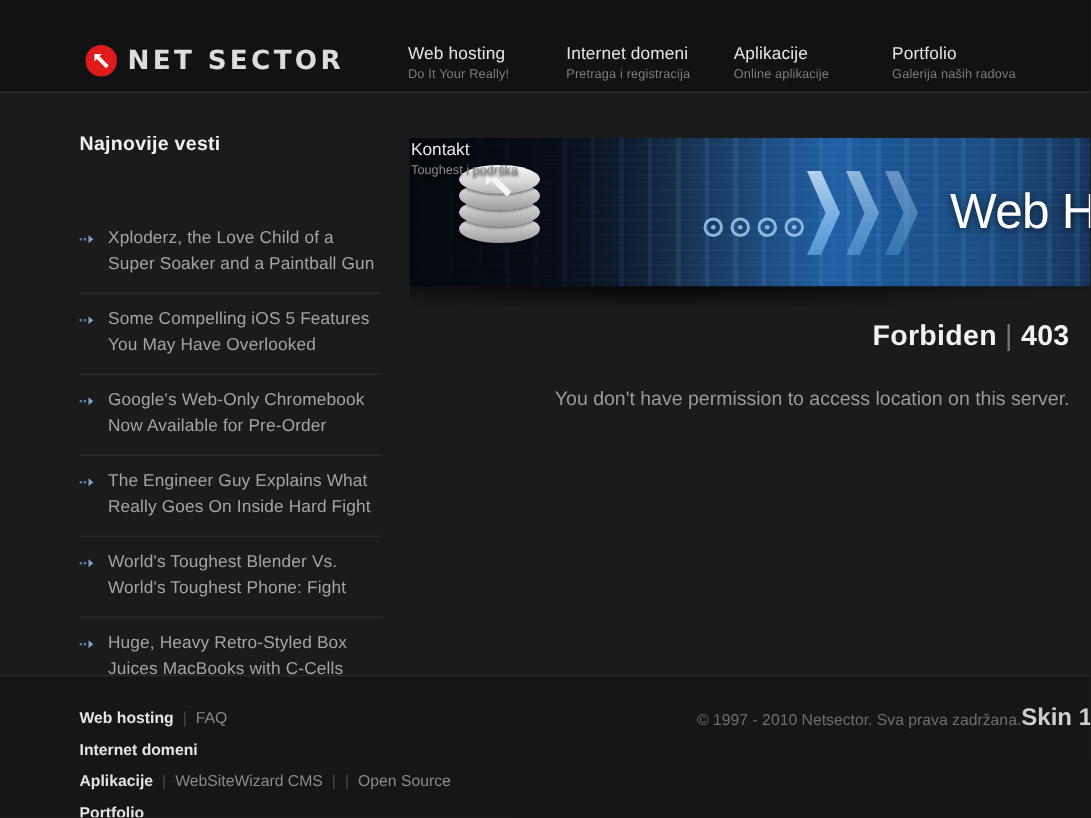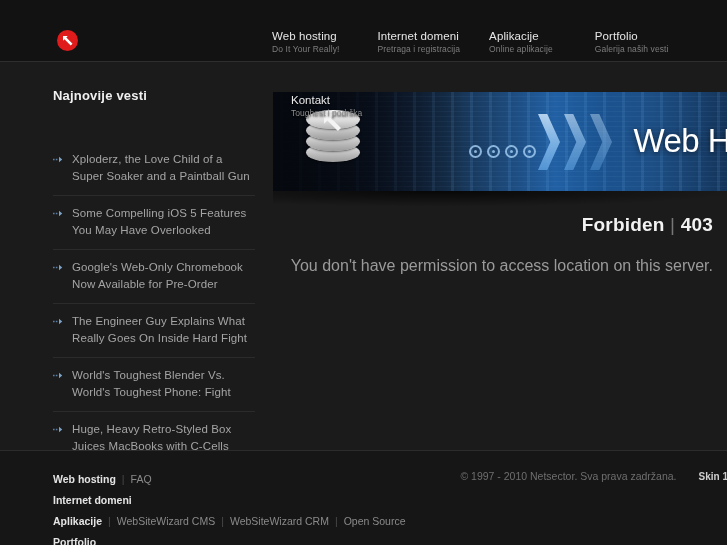--- a/index.html
+++ b/index.html
@@ -84,21 +84,20 @@
   }
 
   
   #nav-kontakt {
     position: absolute;
     left: 274px; top: 93px;
     z-index: 5;
     white-space: nowrap;
     cursor: pointer;
     text-shadow: 0 1px 2px rgba(0,0,0,.85);
-    margin-left: 17px;
   }
   #nav-kontakt .nav-title {
     display: block;
     color: #e9e9e9;
     font-size: 11.5px;
     line-height: 14px;
   }
   #nav-kontakt .nav-sub {
     display: block;
     color: #8d8d8d;
@@ -271,21 +270,21 @@
   #content-title {
     color: #f2f2f2;
     font-size: 19px;
     font-weight: bold;
     letter-spacing: .2px;
   }
   #content-title .sep { color: #777; font-weight: normal; }
   #content-text {
     margin-top: 21px;
     color: #9a9a9a;
-    font-size: 16px;
+    font-size: 13px;
     line-height: 17px;
   }
 
   
   #footer-rule {
     position: absolute;
     left: 0; top: 450px;
     width: 727px;
     height: 1px;
     background: #2c2c2c;
@@ -319,61 +318,62 @@
     font-size: 10.5px;
     cursor: pointer;
   }
   .footer-pipe { color: #4a4a4a; font-size: 10.5px; }
 
   #footer-copy {
     position: absolute;
     right: -1px; top: 19px;
     display: flex;
     align-items: baseline;
-    gap: 22px;
+    gap: 0;
     white-space: nowrap;
   }
   #copyright-text {
     color: #6e6e6e;
     font-size: 10.5px;
   }
   #skin-link {
     color: #cfcfcf;
-    font-size: 10px;
+    font-size: 16px;
     font-weight: bold;
     cursor: pointer;
   }
 </style>
 </head>
 <body>
 
 <div id="page">
 
   <div id="header">
 
     <div id="logo">
       <span id="logo-mark"></span>
+      <span id="logo-text">NET SECTOR</span>
     </div>
 
     <div id="mainnav">
       <div class="nav-item" style="margin-right:38px">
         <span class="nav-title">Web hosting</span>
         <span class="nav-sub">Do It Your Really!</span>
       </div>
       <div class="nav-item" style="margin-right:29px">
         <span class="nav-title">Internet domeni</span>
         <span class="nav-sub">Pretraga i registracija</span>
       </div>
       <div class="nav-item" style="margin-right:42px">
         <span class="nav-title">Aplikacije</span>
         <span class="nav-sub">Online aplikacije</span>
       </div>
       <div class="nav-item">
         <span class="nav-title">Portfolio</span>
-        <span class="nav-sub">Galerija naših vesti</span>
+        <span class="nav-sub">Galerija naših radova</span>
       </div>
     </div>
   </div>
 
   <div id="sidebar">
     <div id="sidebar-title">Najnovije vesti</div>
 
     <div class="news-item">
       <span class="news-arrow">
         <svg width="11" height="11" viewBox="0 0 11 11">
@@ -493,21 +493,20 @@
 
       <div class="footer-row">
         <span class="footer-main">Internet domeni</span>
       </div>
 
       <div class="footer-row">
         <span class="footer-main">Aplikacije</span>
         <span class="footer-pipe">|</span>
         <span class="footer-link">WebSiteWizard CMS</span>
         <span class="footer-pipe">|</span>
-        <span class="footer-link">WebSiteWizard CRM</span>
         <span class="footer-pipe">|</span>
         <span class="footer-link">Open Source</span>
       </div>
 
       <div class="footer-row">
         <span class="footer-main">Portfolio</span>
       </div>
     </div>
 
     <div id="footer-copy">

